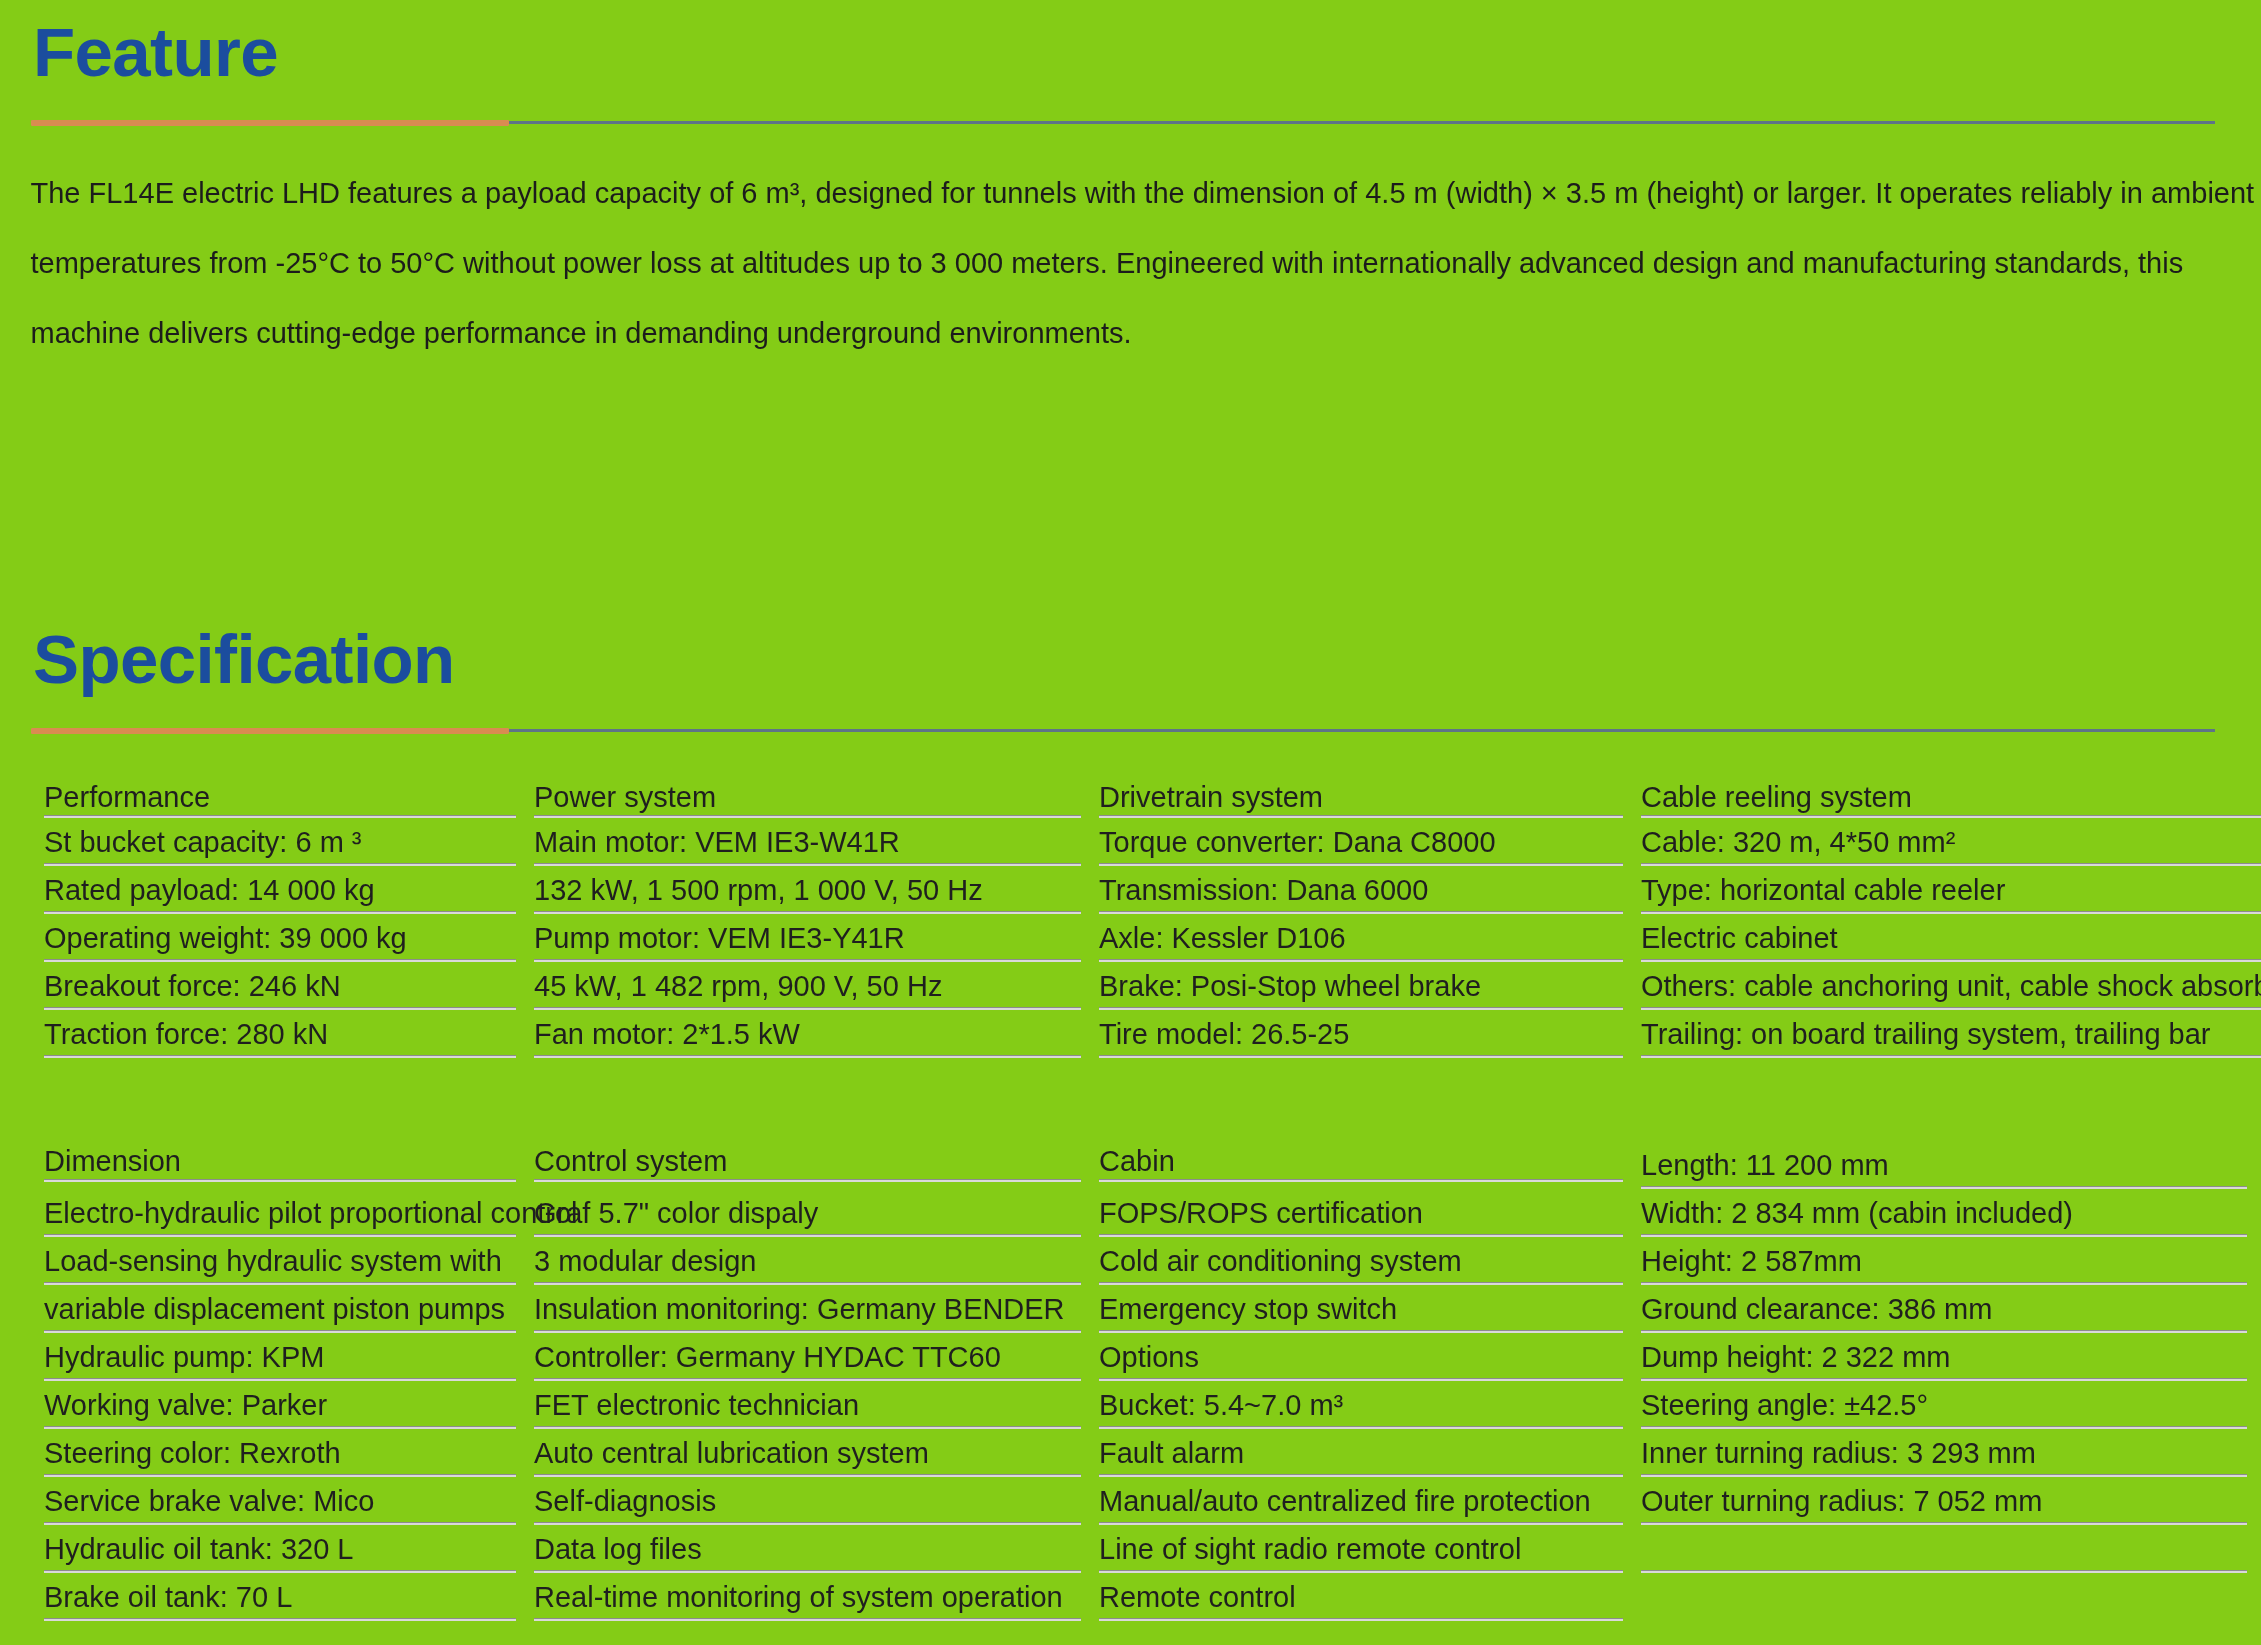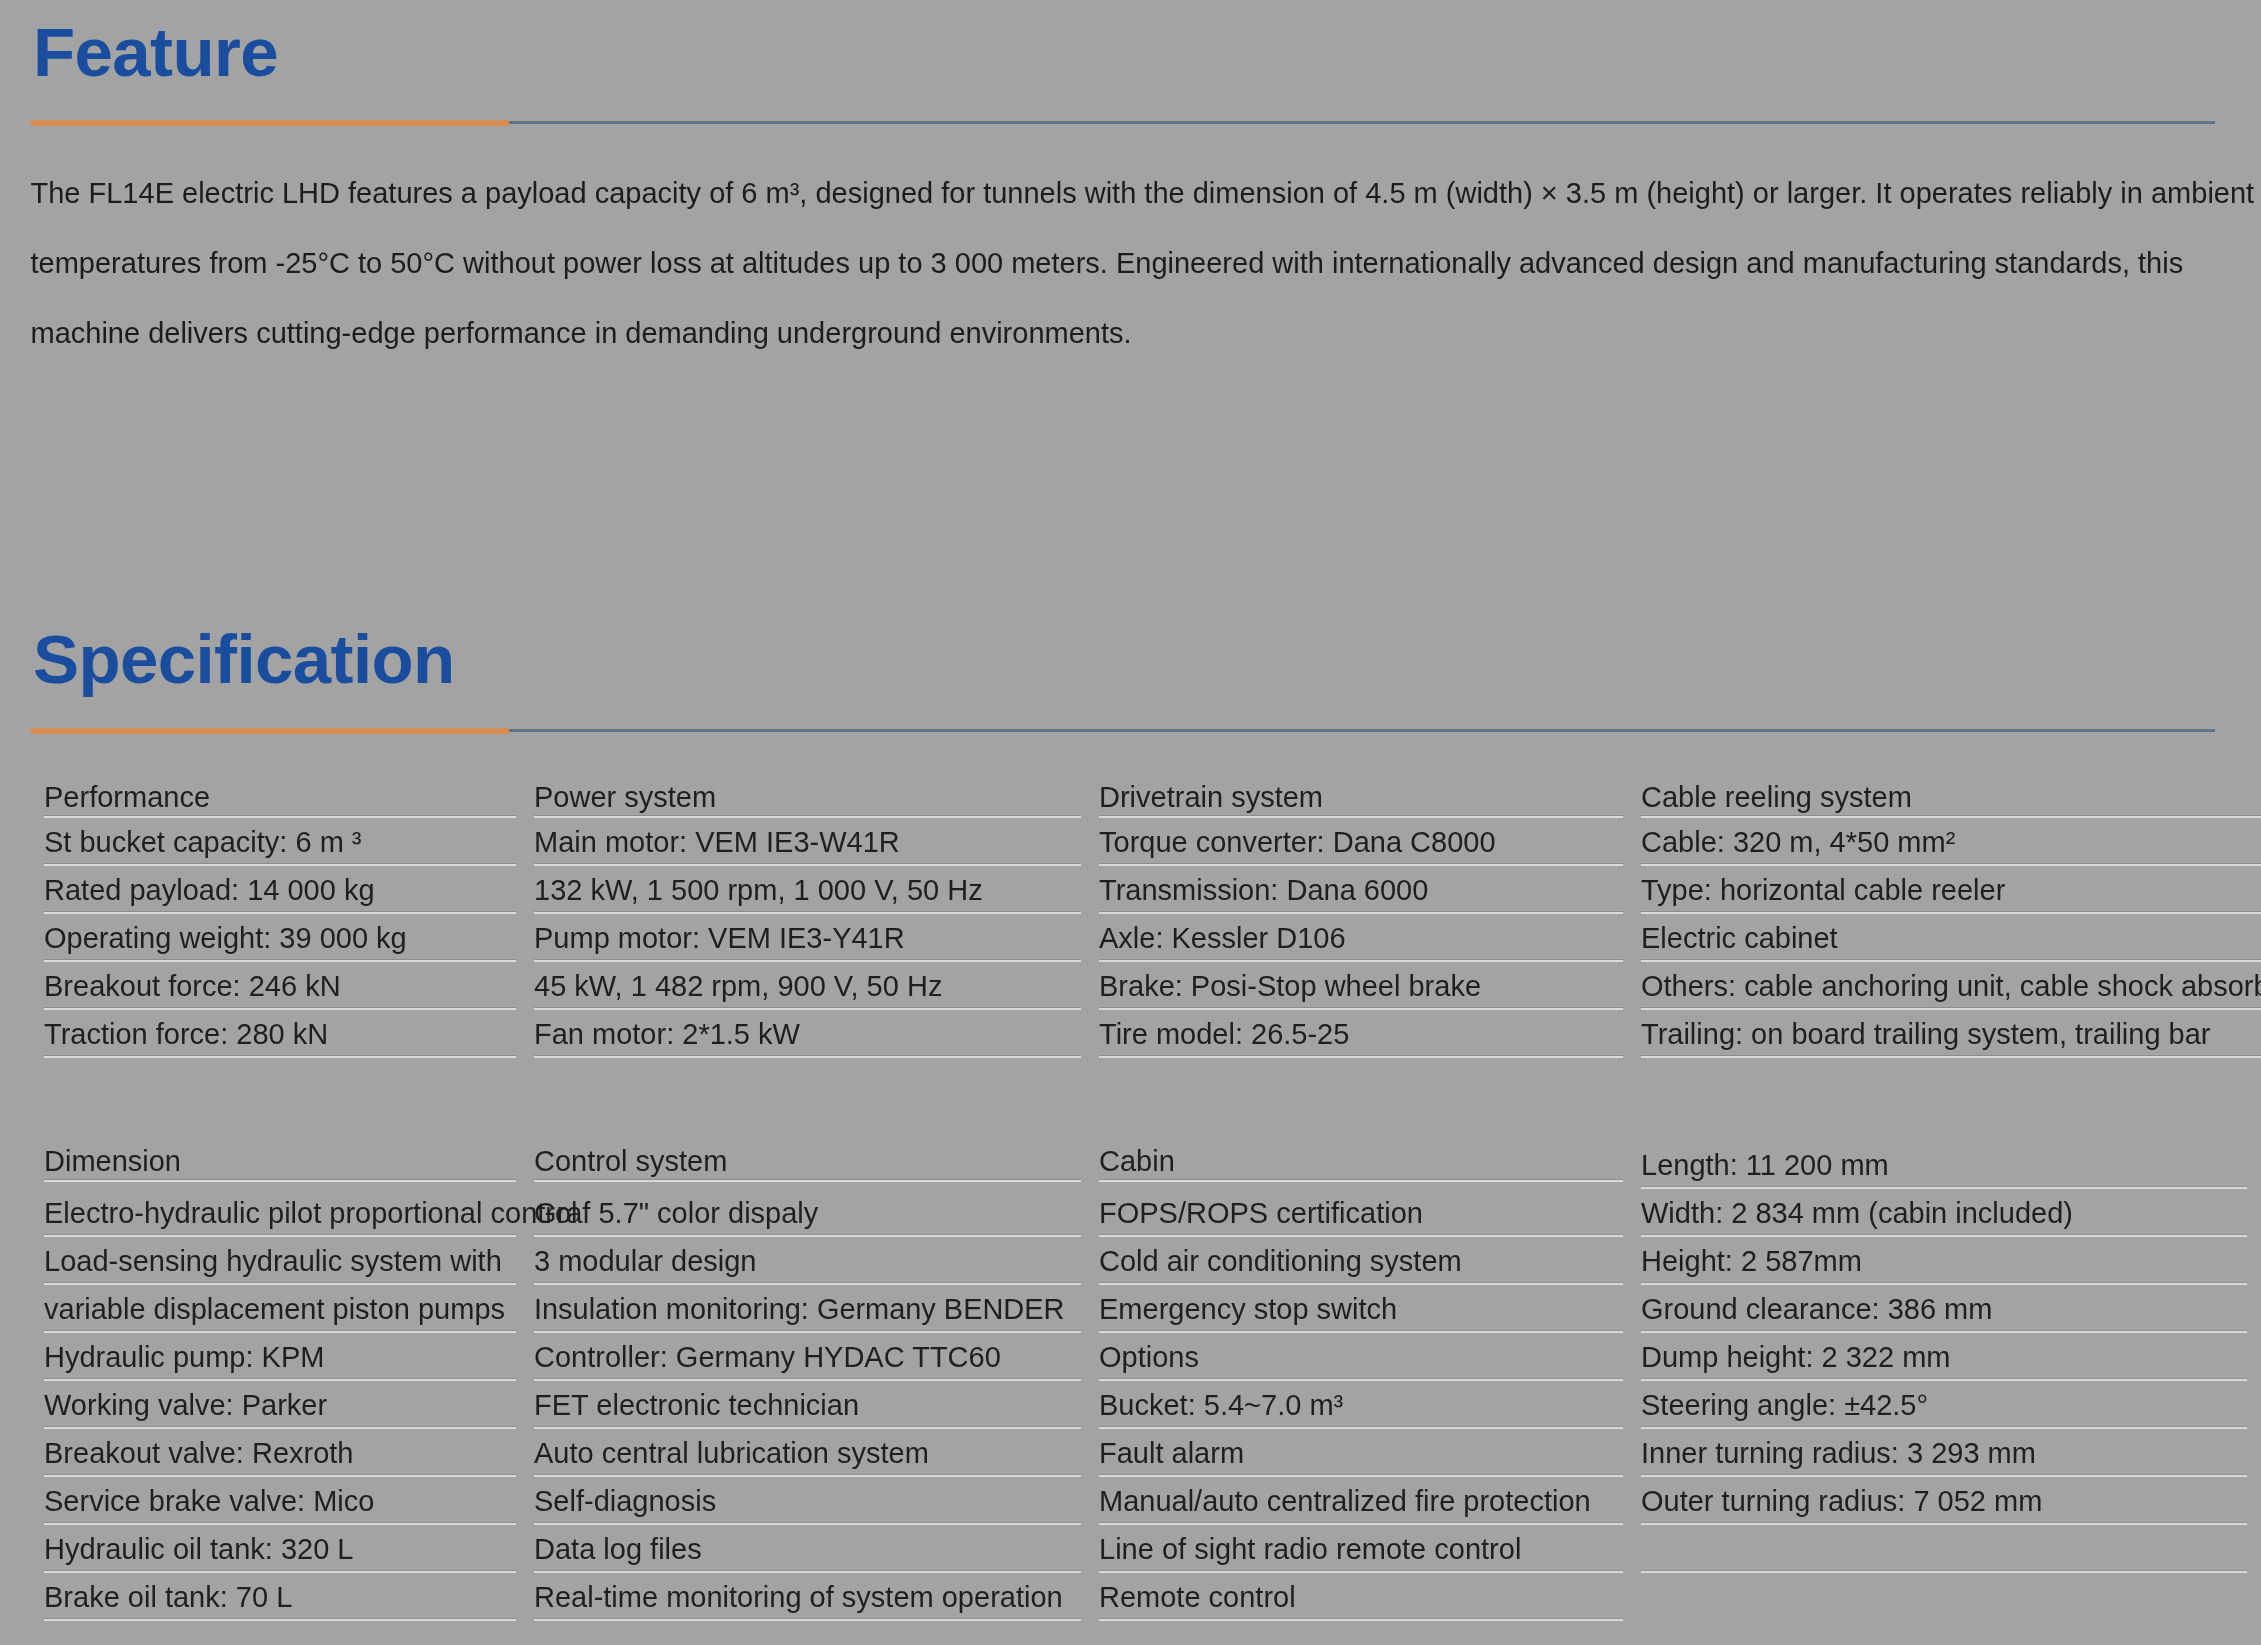--- a/index.html
+++ b/index.html
@@ -4,21 +4,21 @@
 <style>
   * { margin:0; padding:0; box-sizing:border-box; }
   html,body { background:#ffffff; }
   body {
     width:2261px; height:1646px;
     font-family:"Liberation Sans", sans-serif;
     color:#1f1f1f;
     position:relative;
     overflow:hidden;
   }
-  .page { position:absolute; inset:0; background:#a3a3a3; }
+  .page { position:absolute; inset:0; background:#84cc16; }
 
   .section-heading {
     position:absolute; left:33px;
     font-size:69px; font-weight:bold;
     color:#1b4d9e; letter-spacing:-0.6px;
     white-space:nowrap;
   }
   #feature-heading { top:12.7px; }
   #spec-heading   { top:620px; }
 
@@ -234,21 +234,21 @@
       <div class="cell body-cell">
         <span class="cell-text">FET electronic technician</span>
       </div>
       <div class="cell body-cell">
         <span class="cell-text">Bucket: 5.4~7.0 m³</span>
       </div>
       <div class="cell body-cell">
         <span class="cell-text">Steering angle: ±42.5°</span>
       </div>
       <div class="cell body-cell">
-        <span class="cell-text">Breakout valve: Rexroth</span>
+        <span class="cell-text">Steering color: Rexroth</span>
       </div>
       <div class="cell body-cell">
         <span class="cell-text">Auto central lubrication system</span>
       </div>
       <div class="cell body-cell">
         <span class="cell-text">Fault alarm</span>
       </div>
       <div class="cell body-cell">
         <span class="cell-text">Inner turning radius: 3 293 mm</span>
       </div>

